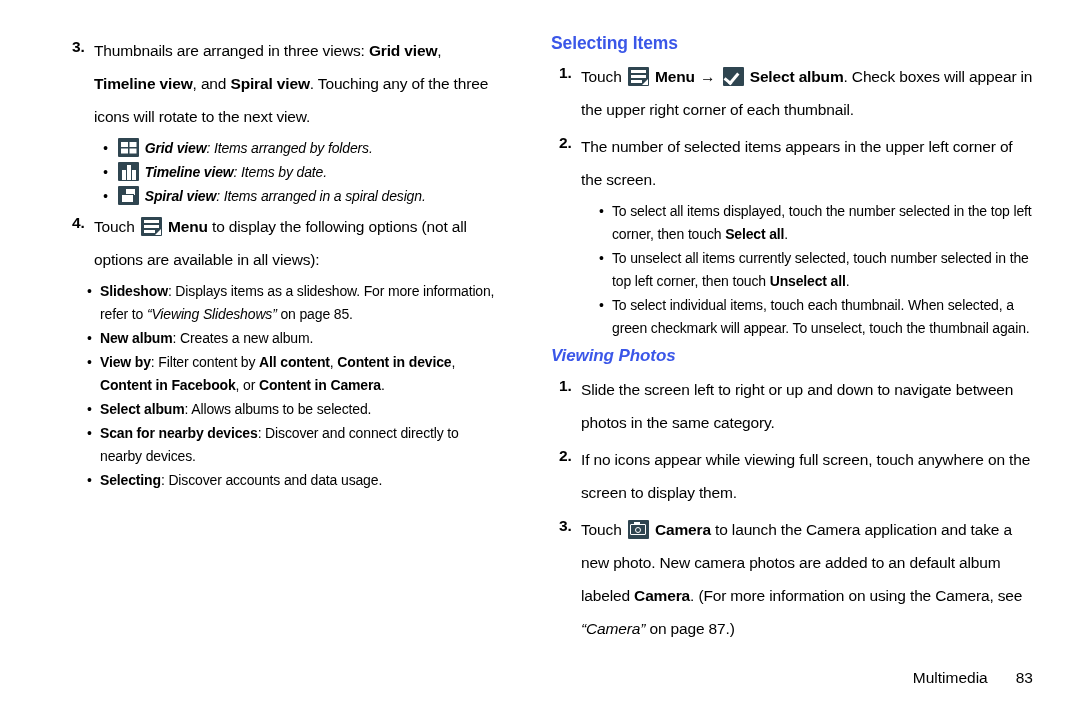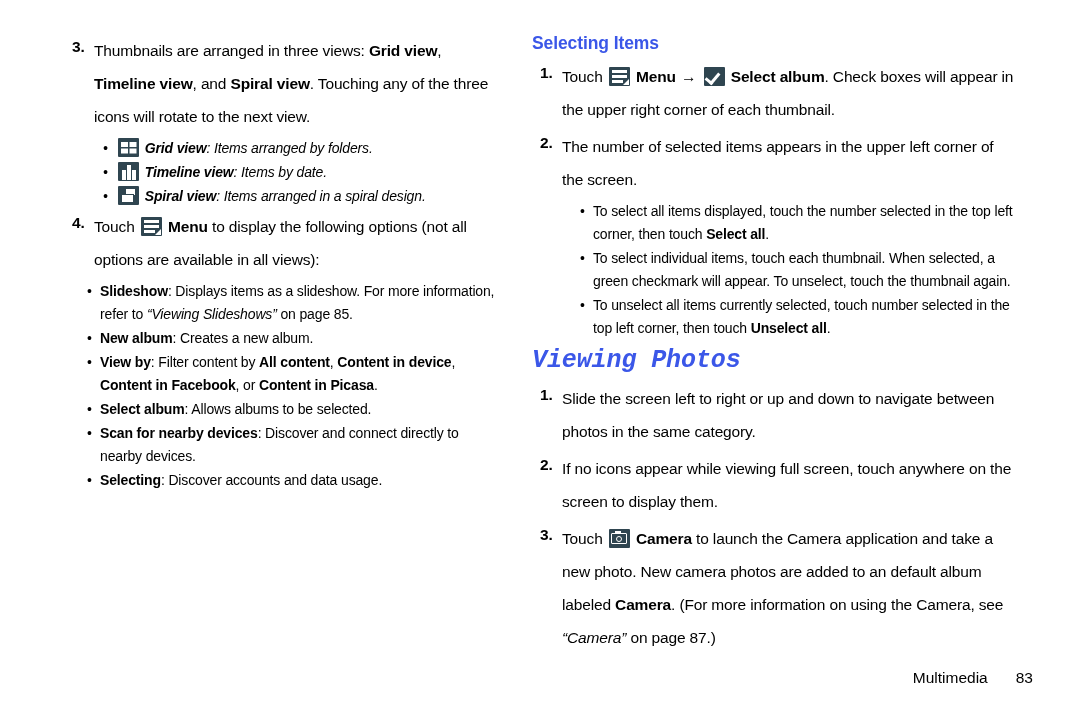--- a/index.html
+++ b/index.html
@@ -20,35 +20,34 @@
     width: 1080px;
     height: 720px;
     box-sizing: border-box;
   }
 
   .col {
     position: absolute;
     top: 34px;
   }
   .col-left  { left: 64px;  width: 440px; }
-  .col-right { left: 532px; width: 482px; }
+  .col-right { left: 551px; width: 482px; }
 
   
   .h-section {
     color: #3b57e8;
     font-weight: bold;
     font-size: 17.5px;
     letter-spacing: -0.1px;
     margin: 0 0 7px 0;
     line-height: 1.1;
   }
   .h-section.italic {
     font-style: italic;
-    font-size: 25px;
-    font-family: Liberation Mono, monospace;
+    font-size: 17px;
   }
 
   
   .step {
     display: flex;
     align-items: flex-start;
     margin-bottom: 4px;
   }
   .step-num {
     width: 30px;
@@ -231,21 +230,21 @@
     <div class="step" style="margin-top:2px;">
       <div class="step-num">4.</div>
       <div class="step-body"><span>Touch </span><span class="ico ico-menu"><span class="bar b1"></span><span class="bar b2"></span><span class="bar b3"></span><span class="fold"></span></span> <b>Menu</b><span> to display the following options (not all options are available in all views):</span></div>
     </div>
 
     <ul class="bullets indent-2">
       <li class="bullet"><b>Slideshow</b><span>: Displays items as a slideshow. For more information, refer to </span><i>“Viewing Slideshows”</i><span> on page 85.</span></li>
 
       <li class="bullet"><b>New album</b><span>: Creates a new album.</span></li>
 
-      <li class="bullet"><b>View by</b><span>: Filter content by </span><b>All content</b><span>, </span><b>Content in device</b><span>, </span><b>Content in Facebook</b><span>, or </span><b>Content in Picasa</b><span>.</span></li>
+      <li class="bullet"><b>View by</b><span>: Filter content by </span><b>All content</b><span>, </span><b>Content in device</b><span>, </span><b>Content in Facebook</b><span>, or </span><b>Content in Camera</b><span>.</span></li>
 
       <li class="bullet"><b>Select album</b><span>: Allows albums to be selected.</span></li>
 
       <li class="bullet"><b>Scan for nearby devices</b><span>: Discover and connect directly to nearby devices.</span></li>
 
       <li class="bullet"><b>Selecting</b><span>: Discover accounts and data usage.</span></li>
     </ul>
   </div>
 
   <div class="col col-right">
@@ -257,22 +256,22 @@
       <div class="step-body"><span>Touch </span><span class="ico ico-menu"><span class="bar b1"></span><span class="bar b2"></span><span class="bar b3"></span><span class="fold"></span></span> <b>Menu</b> <span class="arrow">→</span> <span class="ico ico-check"><span class="tick"></span></span> <b>Select album</b><span>. Check boxes will appear in the upper right corner of each thumbnail.</span></div>
     </div>
 
     <div class="step">
       <div class="step-num">2.</div>
       <div class="step-body">The number of selected items appears in the upper left corner of the screen.</div>
     </div>
 
     <ul class="bullets indent-3">
       <li class="bullet"><span>To select all items displayed, touch the number selected in the top left corner, then touch </span><b>Select all</b><span>.</span></li>
+      <li class="bullet"><span>To unselect all items currently selected, touch number selected in the top left corner, then touch </span><b>Unselect all</b><span>.</span></li>
       <li class="bullet"><span>To select individual items, touch each thumbnail. When selected, a green checkmark will appear. To unselect, touch the thumbnail again.</span></li>
-      <li class="bullet"><span>To unselect all items currently selected, touch number selected in the top left corner, then touch </span><b>Unselect all</b><span>.</span></li>
     </ul>
 
     <div class="h-section italic" style="margin-top:7px;">Viewing Photos</div>
 
     <div class="step">
       <div class="step-num">1.</div>
       <div class="step-body">Slide the screen left to right or up and down to navigate between photos in the same category.</div>
     </div>
 
     <div class="step">

